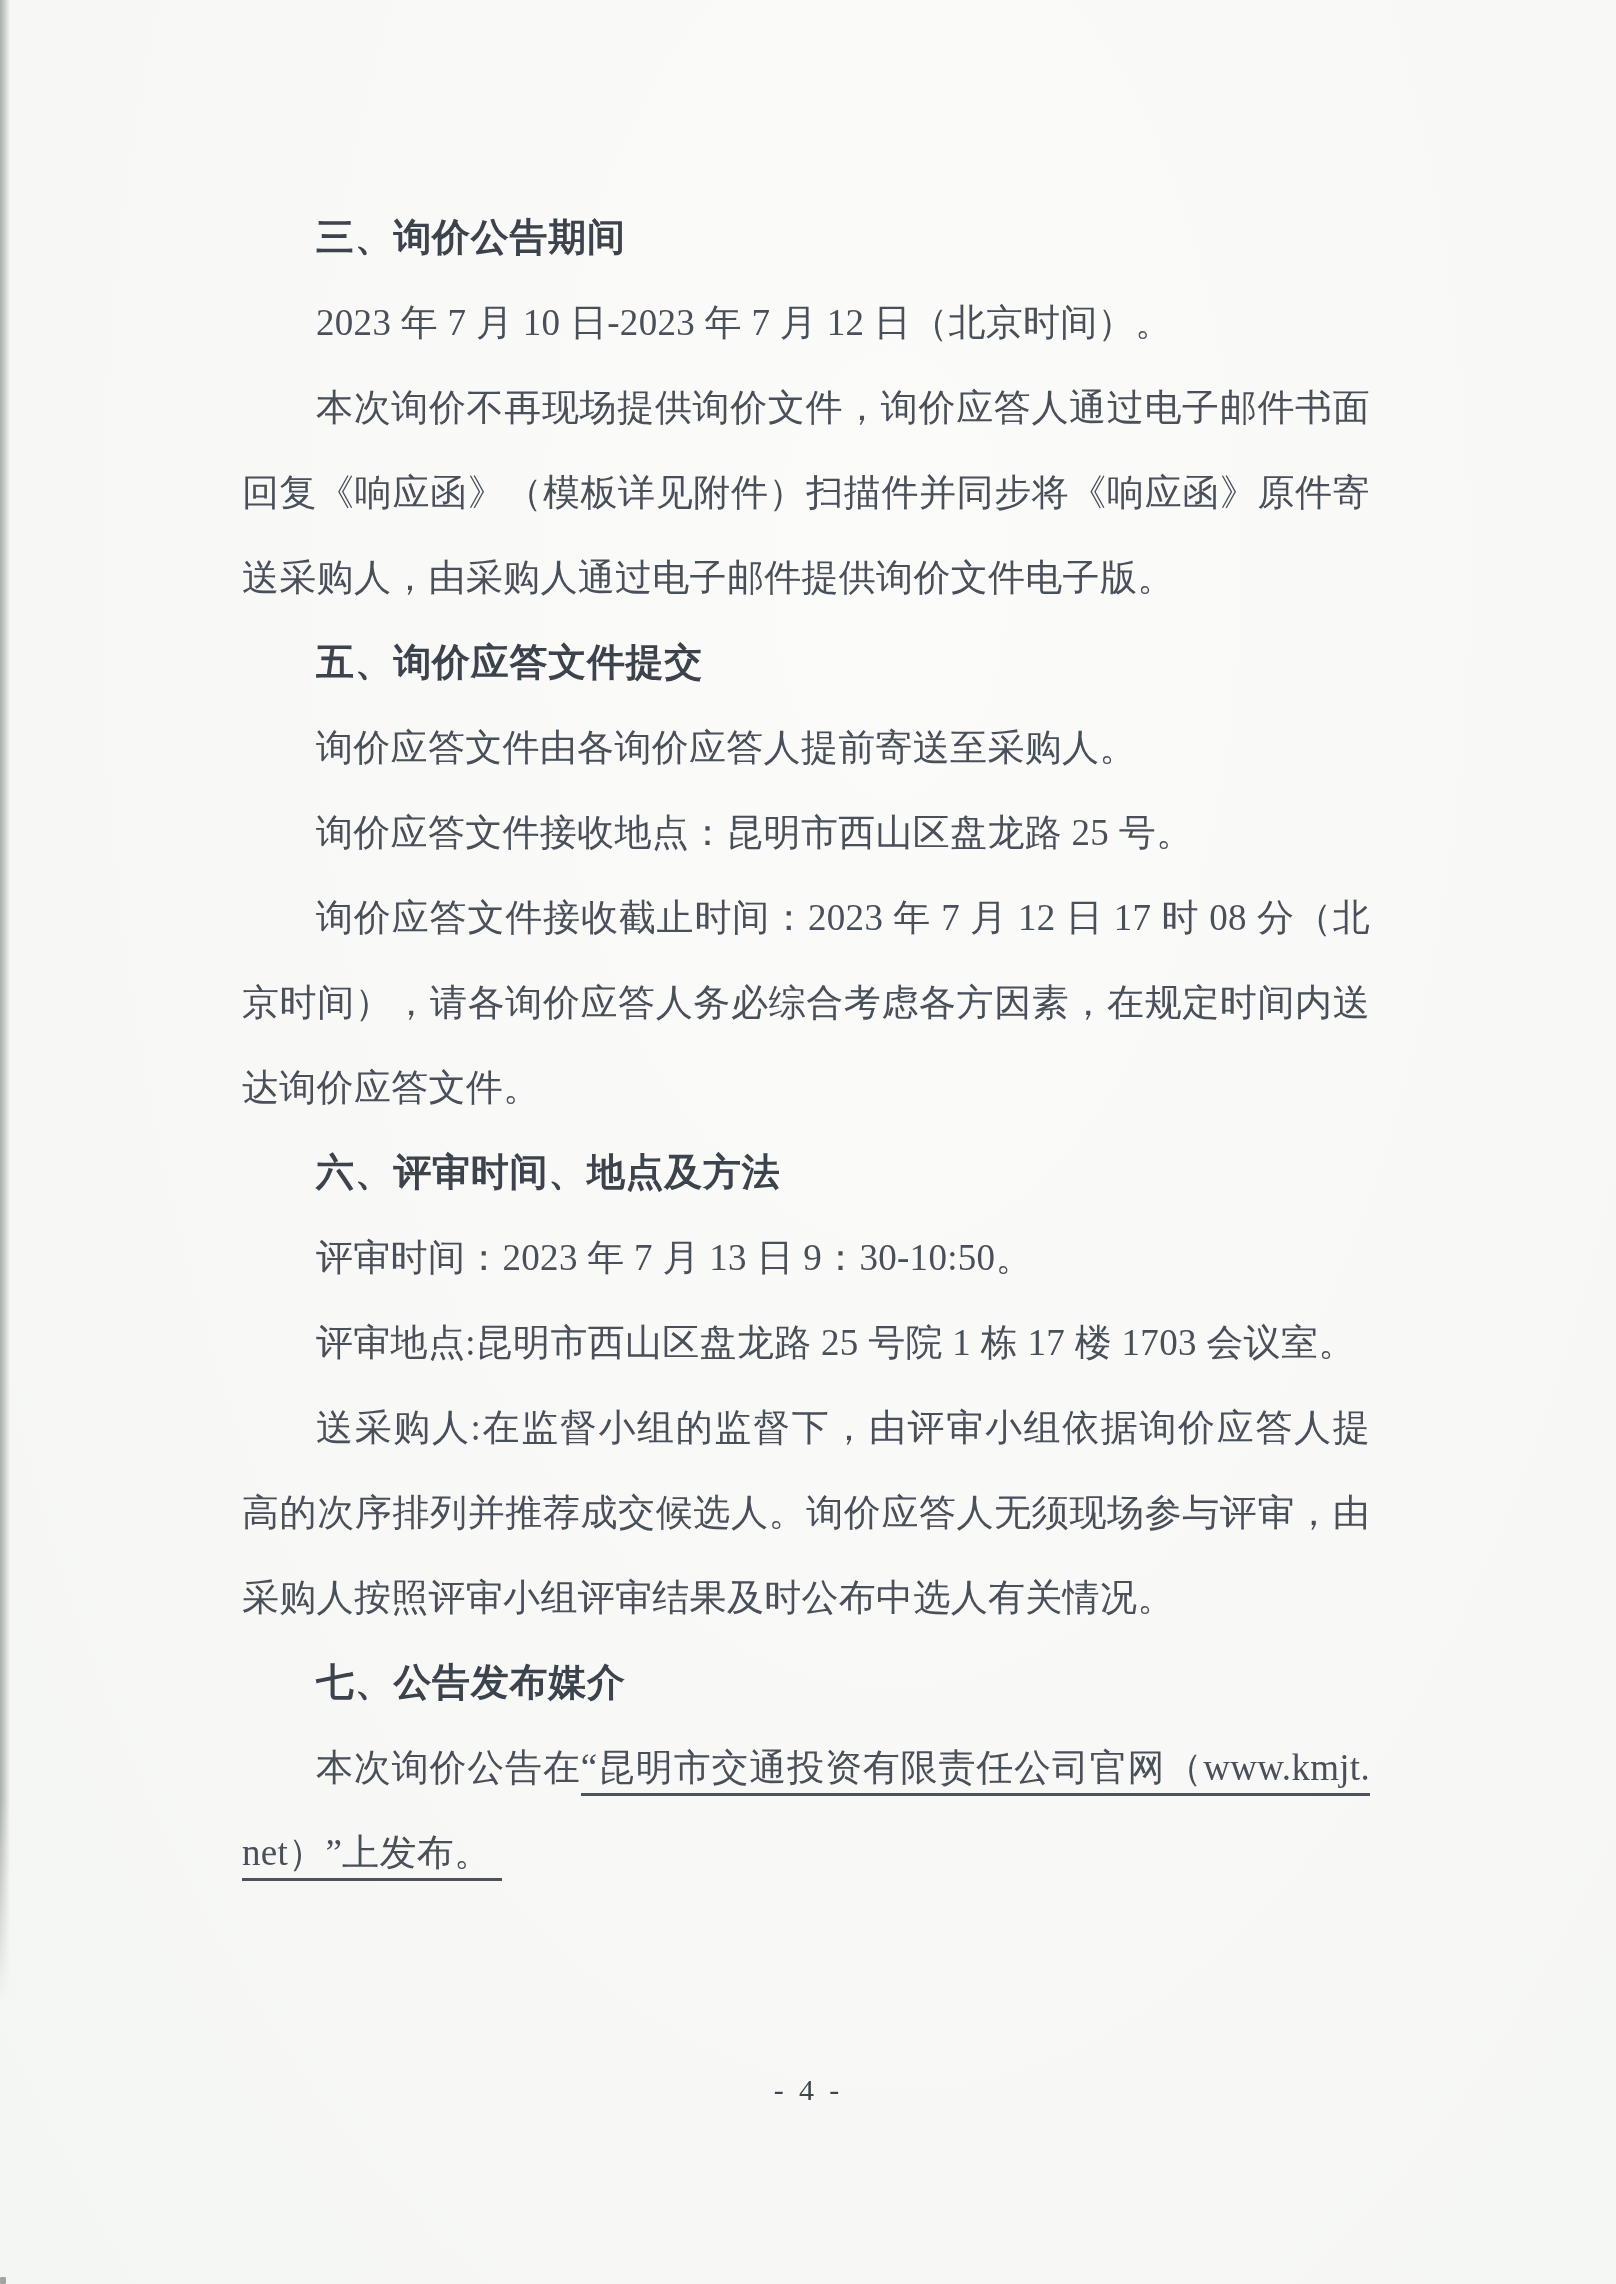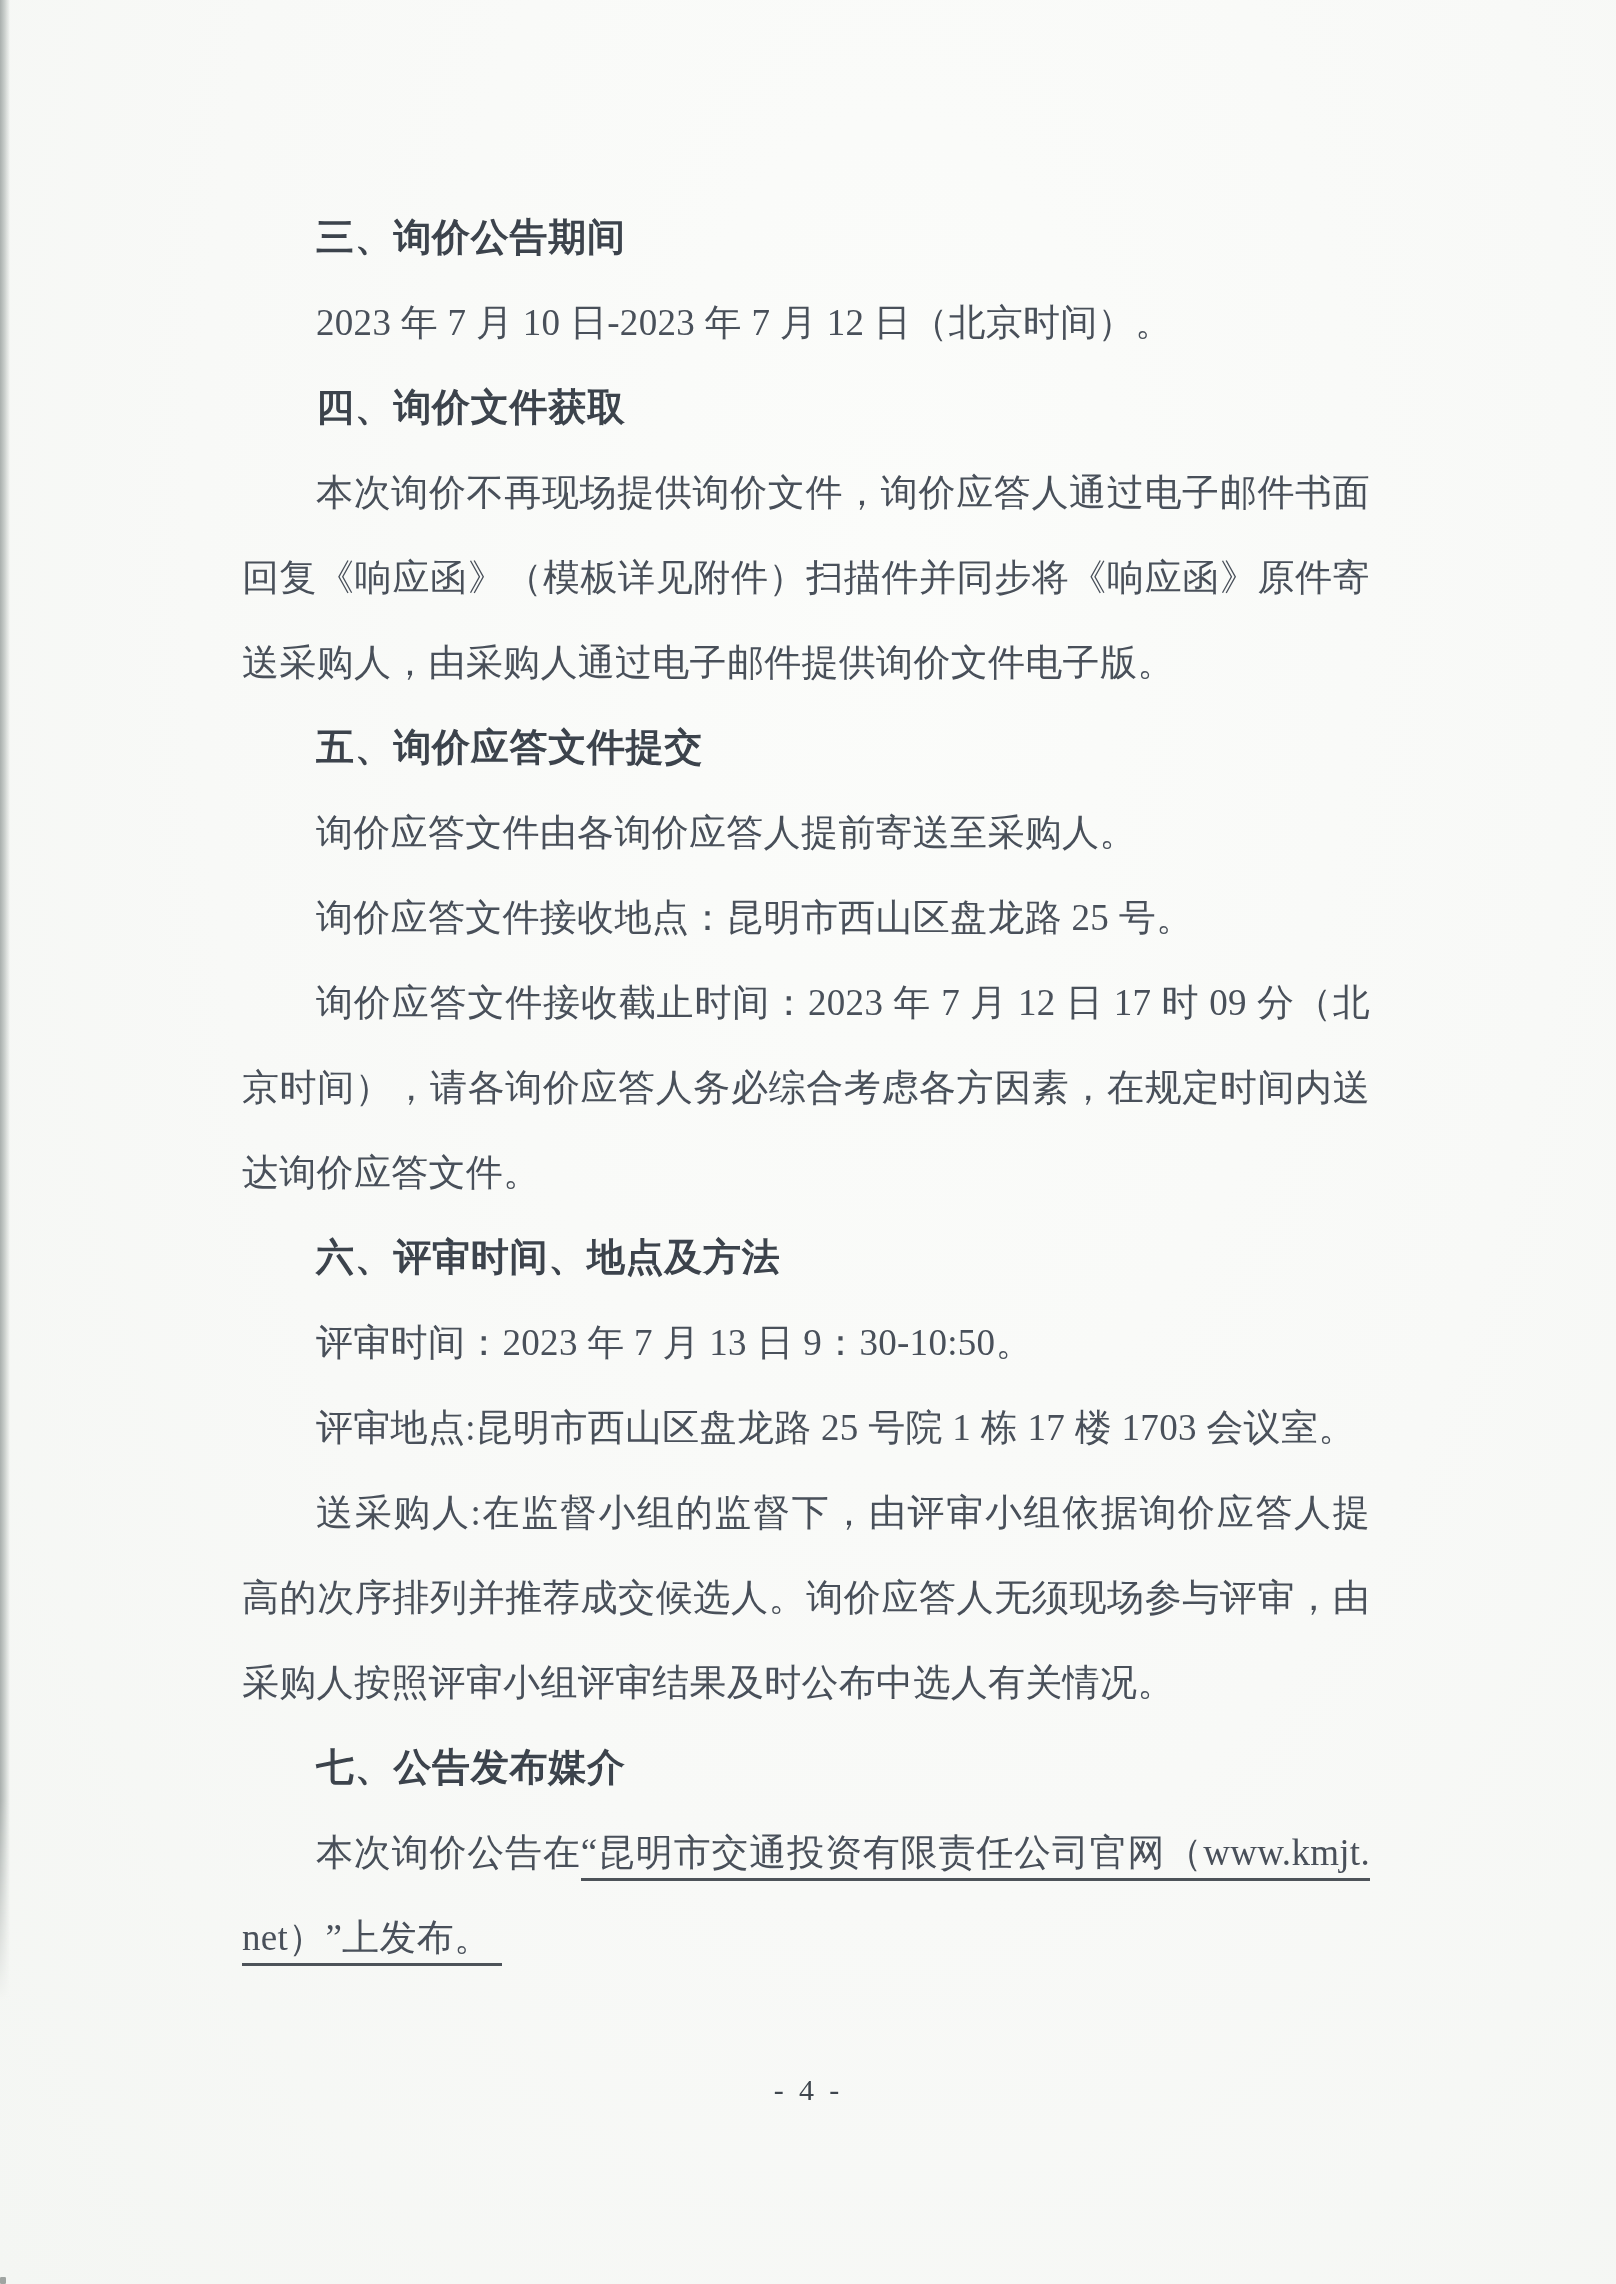--- a/index.html
+++ b/index.html
@@ -53,28 +53,27 @@
 <body>
 
 <div class="page">
 
   <div class="edge-shadow"></div>
 
   <div class="text-col">
 
     <div class="line h ind">三、询价公告期间</div>
     <div class="line ind">2023 年 7 月 10 日-2023 年 7 月 12 日（北京时间）。</div>
-    <div class="line h ind">四、询价文件获取</div>
     <div class="line ind just">本次询价不再现场提供询价文件，询价应答人通过电子邮件书面</div>
     <div class="line just">回复《响应函》（模板详见附件）扫描件并同步将《响应函》原件寄</div>
     <div class="line">送采购人，由采购人通过电子邮件提供询价文件电子版。</div>
     <div class="line h ind">五、询价应答文件提交</div>
     <div class="line ind">询价应答文件由各询价应答人提前寄送至采购人。</div>
     <div class="line ind">询价应答文件接收地点：昆明市西山区盘龙路 25 号。</div>
-    <div class="line ind just">询价应答文件接收截止时间：2023 年 7 月 12 日 17 时 09 分（北</div>
+    <div class="line ind just">询价应答文件接收截止时间：2023 年 7 月 12 日 17 时 08 分（北</div>
     <div class="line just">京时间），请各询价应答人务必综合考虑各方因素，在规定时间内送</div>
     <div class="line">达询价应答文件。</div>
     <div class="line h ind">六、评审时间、地点及方法</div>
     <div class="line ind">评审时间：2023 年 7 月 13 日 9：30-10:50。</div>
     <div class="line ind">评审地点:昆明市西山区盘龙路 25 号院 1 栋 17 楼 1703 会议室。</div>
     <div class="line ind just">送采购人:在监督小组的监督下，由评审小组依据询价应答人提</div>
     <div class="line just">高的次序排列并推荐成交候选人。询价应答人无须现场参与评审，由</div>
     <div class="line">采购人按照评审小组评审结果及时公布中选人有关情况。</div>
     <div class="line h ind">七、公告发布媒介</div>
 

